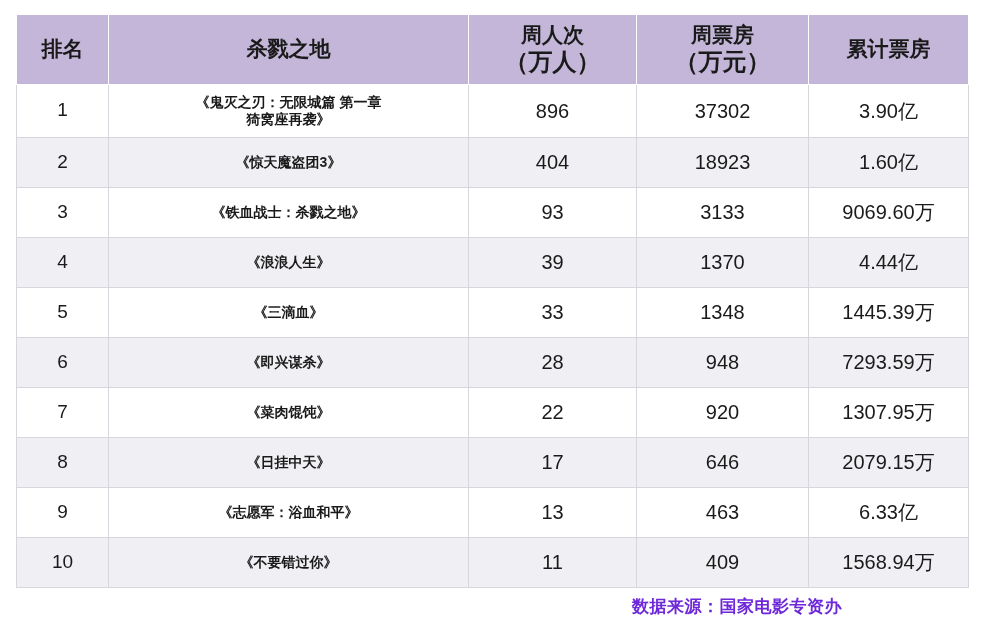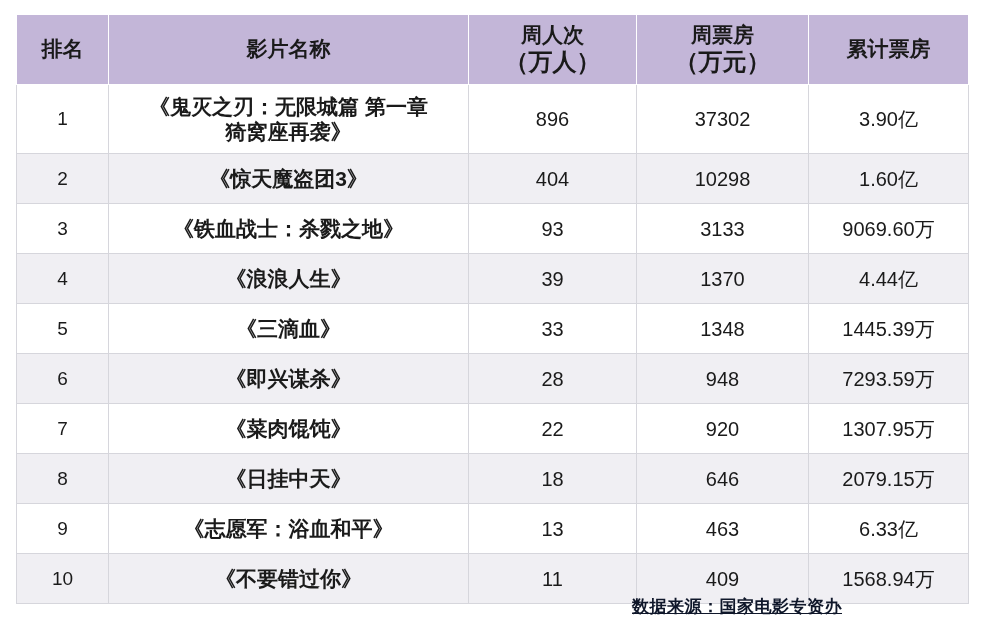--- a/index.html
+++ b/index.html
@@ -61,34 +61,33 @@
     background: #ffffff;
   }
   tbody tr.alt td {
     background: #f0eff3;
   }
   tbody td.rank {
     font-size: 19px;
   }
   tbody td.title {
     font-weight: bold;
-    font-size: 21px;
+    font-size: 14px;
   }
   tbody td.num {
     font-size: 20px;
   }
   .source {
     position: absolute;
     right: 22px;
     bottom: 10px;
     font-size: 17px;
     font-weight: bold;
-    color: #0f172a;
+    color: #6d28d9;
     letter-spacing: 0.5px;
-    text-decoration: underline;
   }
 </style>
 </head>
 <body>
 
 <div class="page">
 
   <table class="box-office">
     <colgroup>
       <col class="c-rank">
@@ -96,21 +95,21 @@
         <col class="c-views">
         <col class="c-week">
         <col class="c-total">
     </colgroup>
     <thead>
       <tr>
         <th>
           <span>排名</span>
         </th>
         <th>
-          <span>影片名称</span>
+          <span>杀戮之地</span>
         </th>
         <th>
           <span>周人次</span>
           <span class="sub">（万人）</span>
         </th>
         <th>
           <span>周票房</span>
           <span class="sub">（万元）</span>
         </th>
         <th>
@@ -123,21 +122,21 @@
           <td class="rank">1</td>
           <td class="title">《鬼灭之刃：无限城篇 第一章<br>猗窝座再袭》</td>
           <td class="num">896</td>
           <td class="num">37302</td>
           <td class="num">3.90亿</td>
         </tr>
         <tr class="alt">
           <td class="rank">2</td>
           <td class="title">《惊天魔盗团3》</td>
           <td class="num">404</td>
-          <td class="num">10298</td>
+          <td class="num">18923</td>
           <td class="num">1.60亿</td>
         </tr>
         <tr>
           <td class="rank">3</td>
           <td class="title">《铁血战士：杀戮之地》</td>
           <td class="num">93</td>
           <td class="num">3133</td>
           <td class="num">9069.60万</td>
         </tr>
         <tr class="alt">
@@ -164,21 +163,21 @@
         <tr>
           <td class="rank">7</td>
           <td class="title">《菜肉馄饨》</td>
           <td class="num">22</td>
           <td class="num">920</td>
           <td class="num">1307.95万</td>
         </tr>
         <tr class="alt">
           <td class="rank">8</td>
           <td class="title">《日挂中天》</td>
-          <td class="num">18</td>
+          <td class="num">17</td>
           <td class="num">646</td>
           <td class="num">2079.15万</td>
         </tr>
         <tr>
           <td class="rank">9</td>
           <td class="title">《志愿军：浴血和平》</td>
           <td class="num">13</td>
           <td class="num">463</td>
           <td class="num">6.33亿</td>
         </tr>

